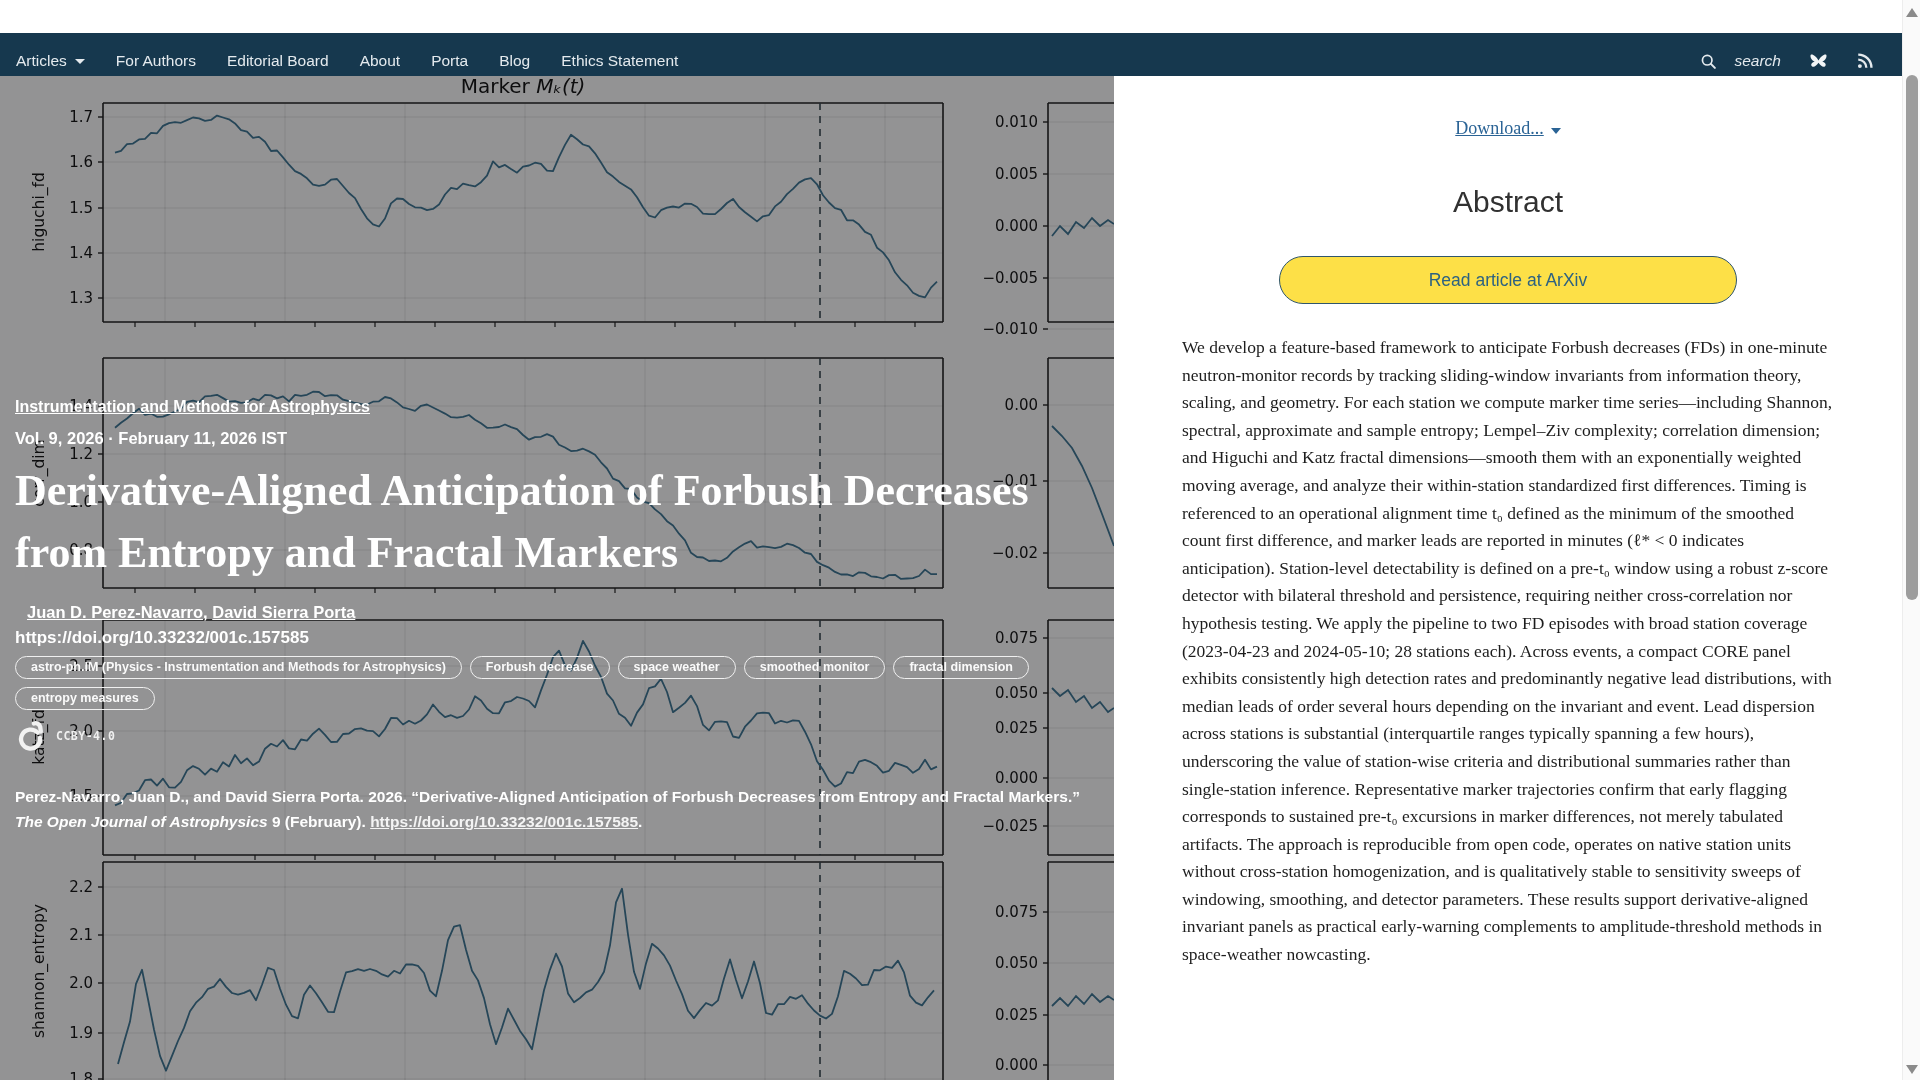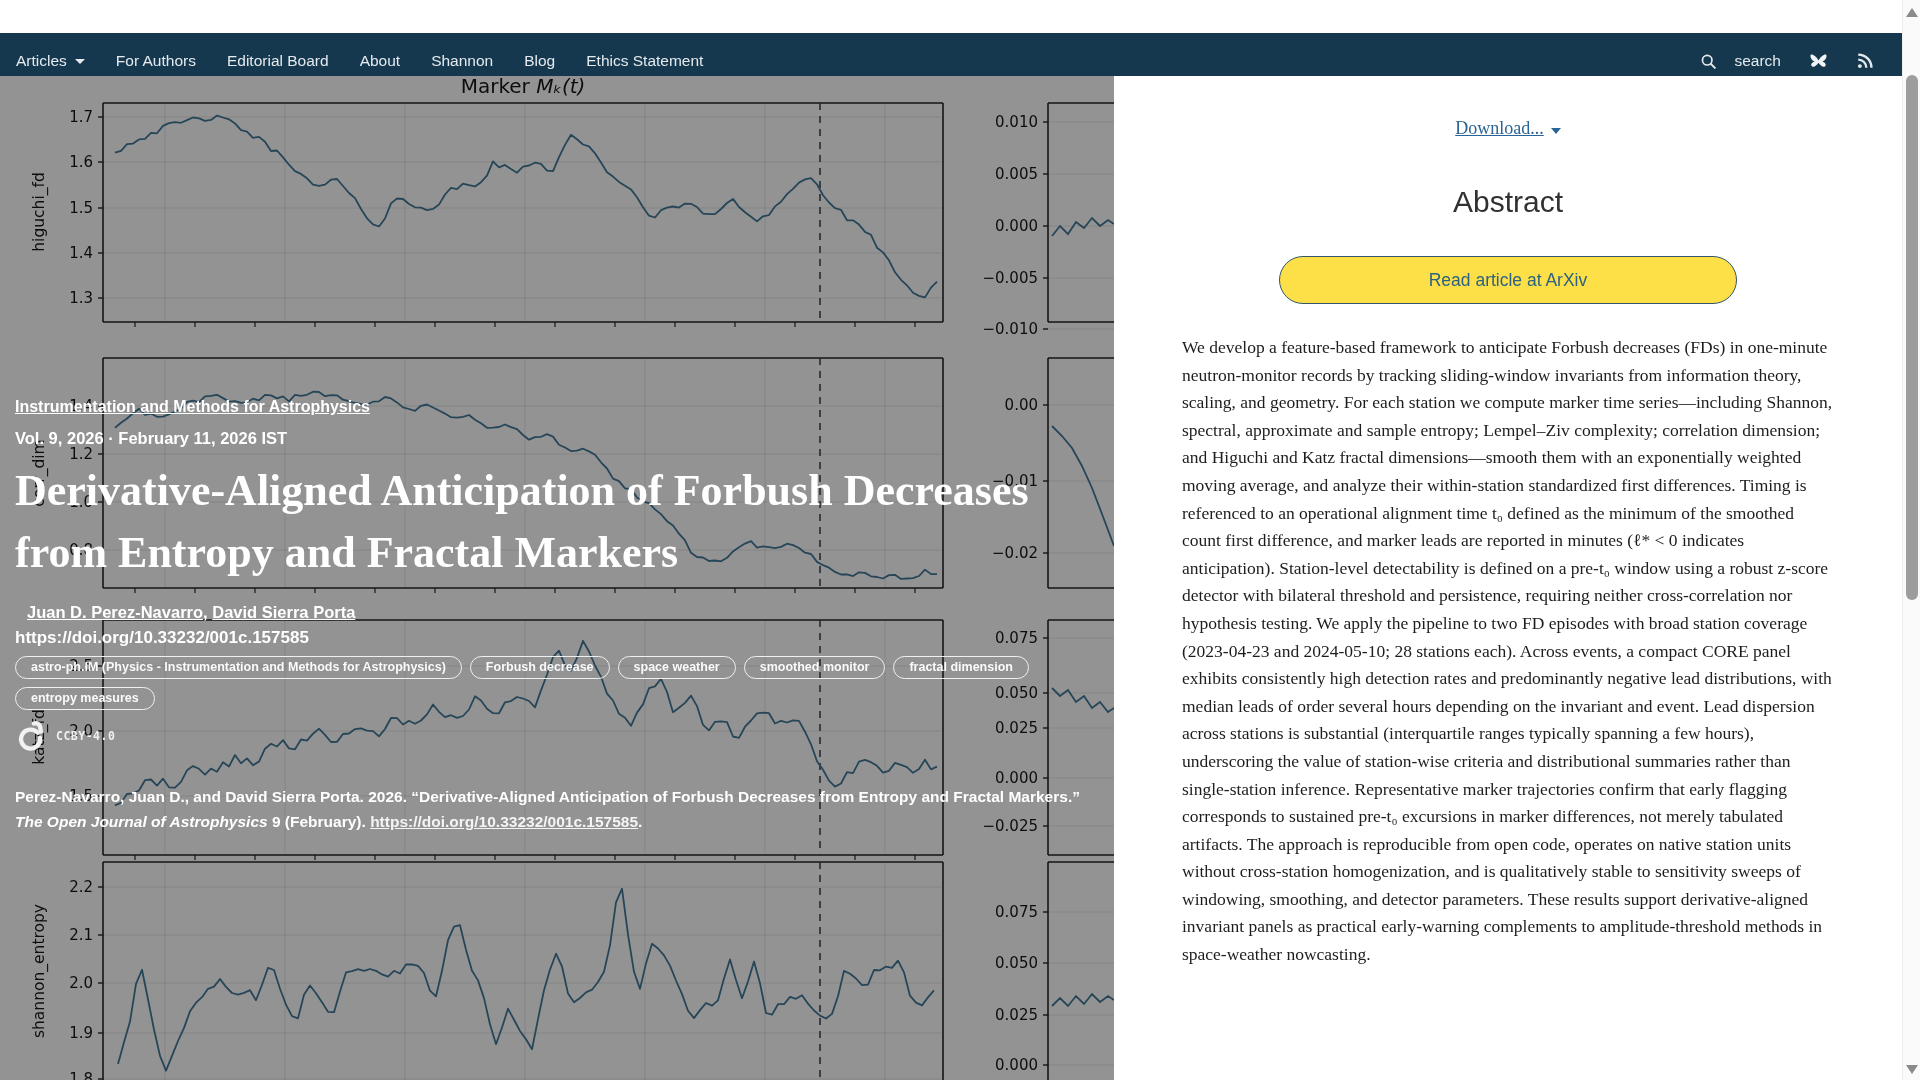--- a/index.html
+++ b/index.html
@@ -9,21 +9,21 @@
   
   .top-strip { position:absolute; top:0; left:0; width:1902px; height:33px; background:#ffffff; }
   .nav { position:absolute; top:33px; left:0; width:1902px; height:56px; background:#16384e;
          display:flex; align-items:center; padding:0 28px 0 16px; }
   .nav a { color:#e4eaee; font-size:15.5px; text-decoration:none; display:flex; align-items:center; }
   .nav-left { display:flex; align-items:center; gap:31px; }
   .caret { width:0; height:0; border-left:5px solid transparent; border-right:5px solid transparent;
            border-top:5px solid #e4eaee; margin-left:8px; display:inline-block; }
   .nav-right { margin-left:auto; display:flex; align-items:center; gap:27px; }
   .nav-right svg { display:block; }
-  .search-link { gap:17px; }
+  .search-link { gap:17px;font-style:italic; }
 
   
   .hero { position:absolute; top:76px; left:0; width:1114px; height:1004px; background:#8f8f8f; overflow:hidden; }
   .hero svg.fig { position:absolute; top:0; left:0; }
   .hero .overlay { position:absolute; inset:0; background:rgba(8,10,12,0.44); }
   .hero .hc { position:absolute; left:15px; color:#fff;font-weight:bold; }
   .cat-link { top:322px; font-size:16px; color:#f3f3f3; text-decoration:underline; cursor:pointer; }
   .vol-date { top:353px; font-size:16.5px; color:#e9e9e9; }
   .art-title { top:384px; width:1090px; font-family:"Liberation Serif", serif; font-size:44px;
                line-height:62px; font-weight:400; color:#ffffff; }
@@ -80,21 +80,21 @@
       <a>
         <span>For Authors</span>
       </a>
       <a>
         <span>Editorial Board</span>
       </a>
       <a>
         <span>About</span>
       </a>
       <a>
-        <span>Shannon</span>
+        <span>Porta</span>
       </a>
       <a>
         <span>Blog</span>
       </a>
       <a>
         <span>Ethics Statement</span>
       </a>
     </div>
   <div class="nav-right">
     <a class="search-link">

